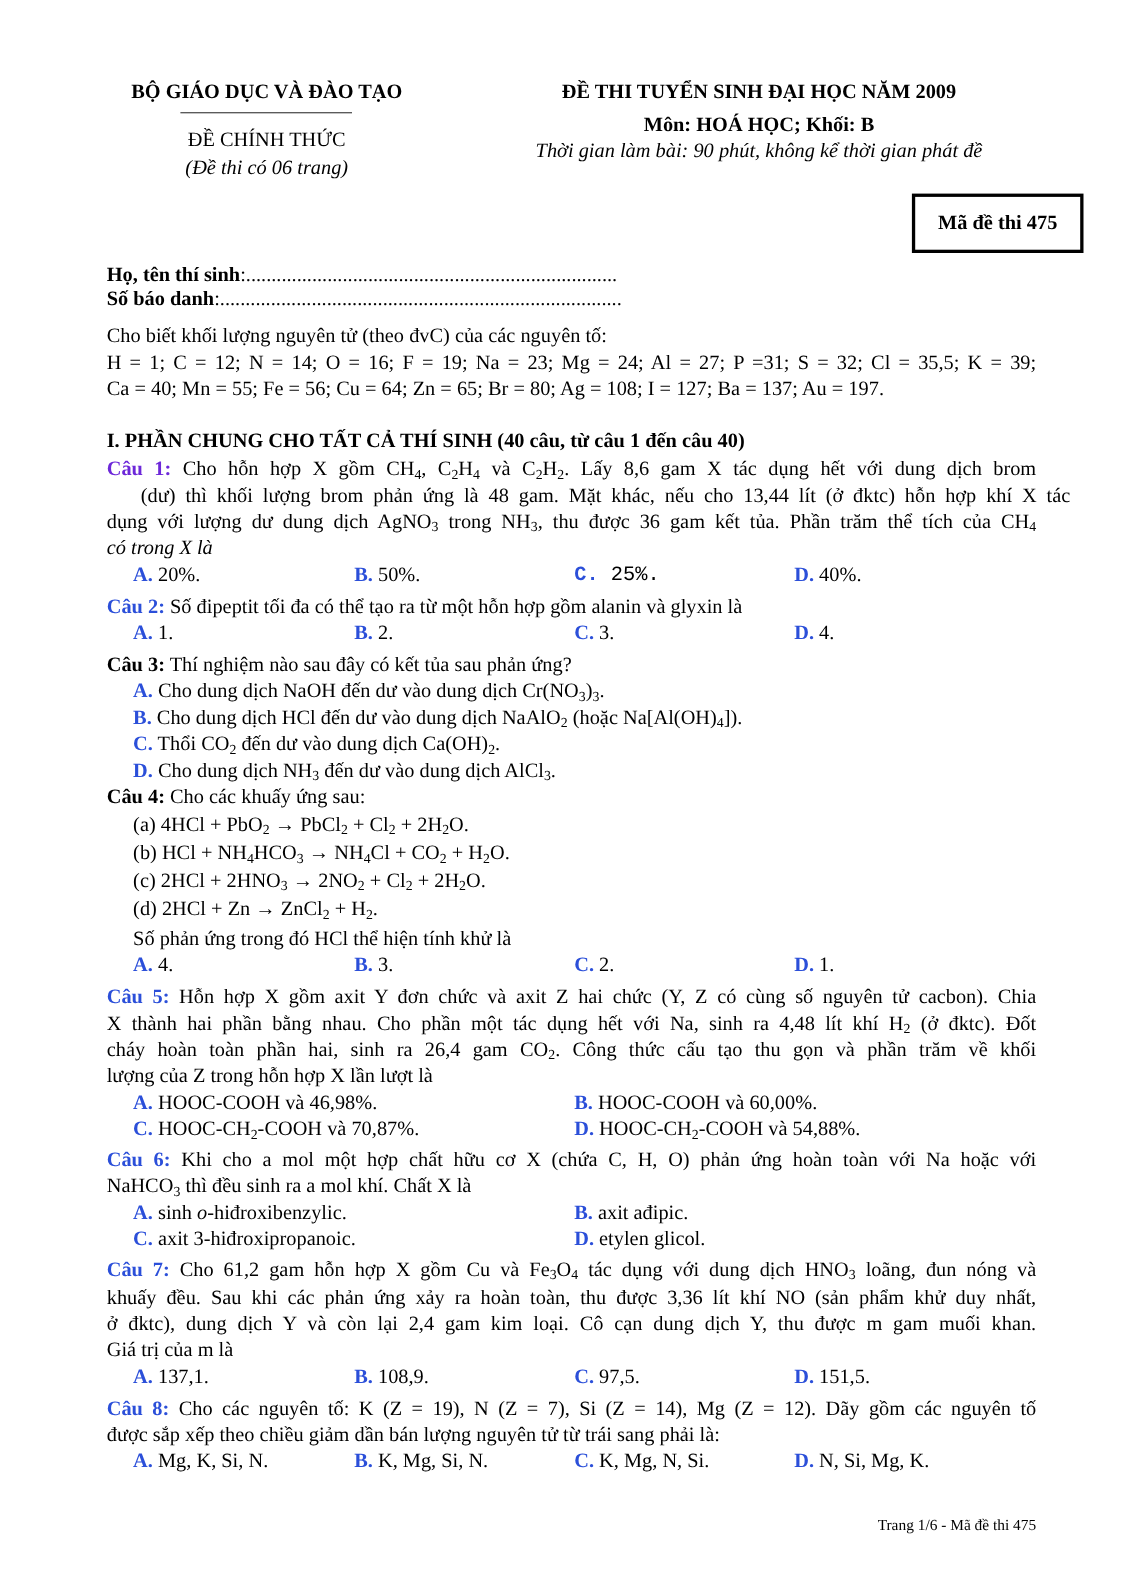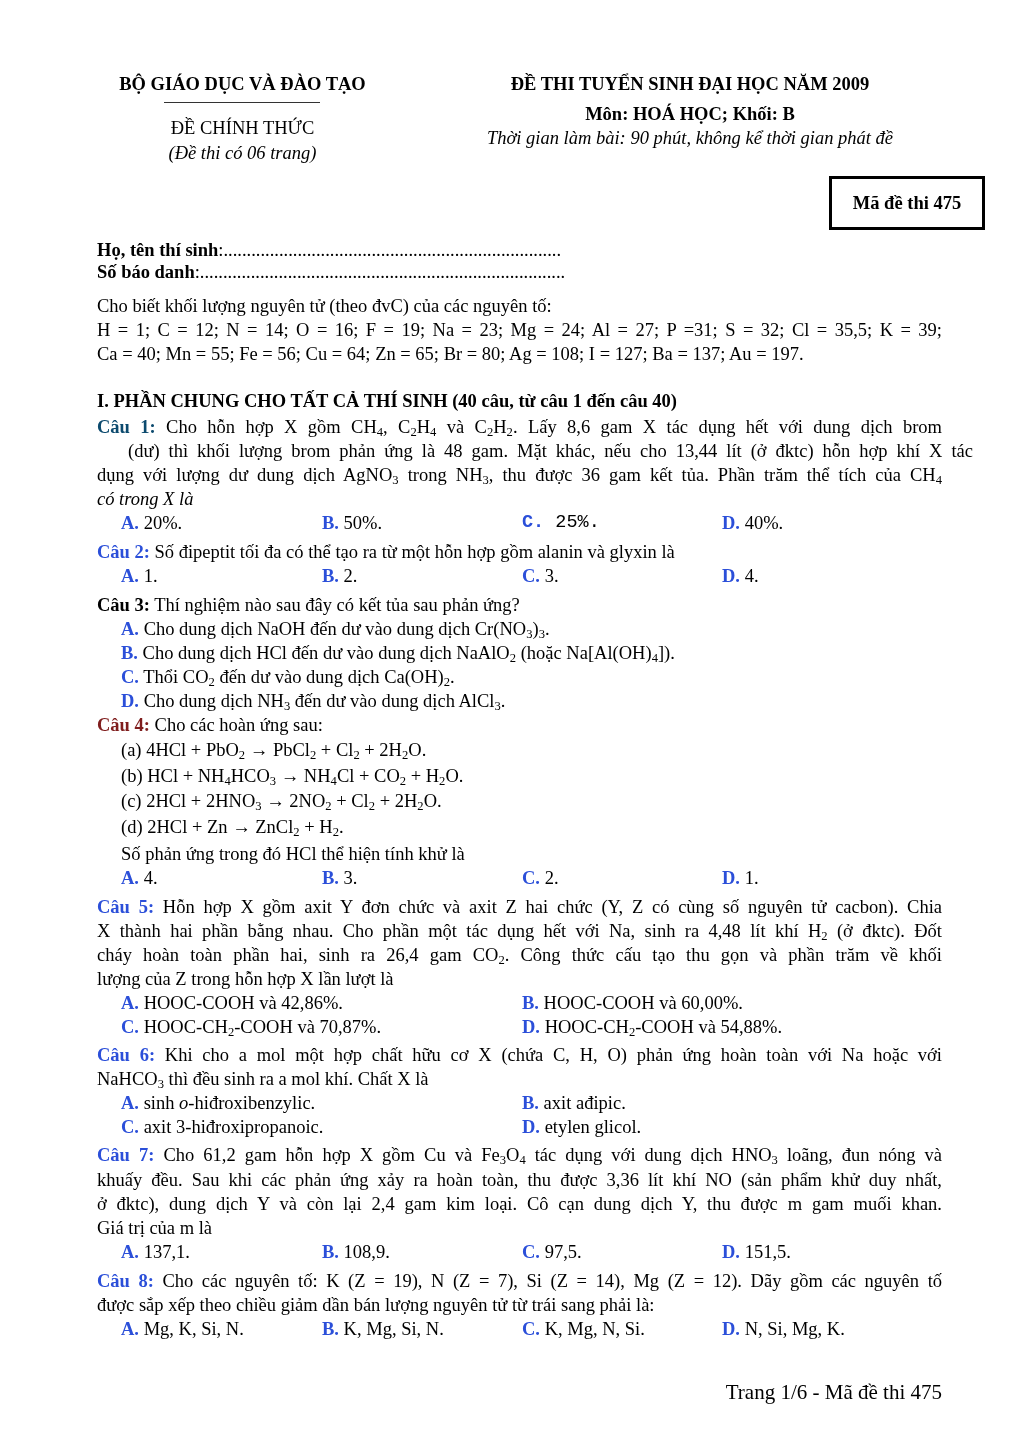--- a/index.html
+++ b/index.html
@@ -34,57 +34,57 @@
 
 <div class="ln" style="top:238px;"><span class="b">Họ, tên thí sinh</span><span>:.........................................................................</span></div>
 <div class="ln" style="top:260px;"><span class="b">Số báo danh</span><span>:...............................................................................</span></div>
 
 <div class="ln" style="top:294px;">Cho biết khối lượng nguyên tử (theo đvC) của các nguyên tố:</div>
 <div class="ln just" style="top:318px;">H = 1; C = 12; N = 14; O = 16; F = 19; Na = 23; Mg = 24; Al = 27; P =31; S = 32; Cl = 35,5; K = 39;</div>
 <div class="ln" style="top:342px;">Ca = 40;  Mn = 55; Fe = 56; Cu = 64; Zn = 65; Br = 80; Ag = 108; I = 127; Ba = 137; Au = 197.</div>
 
 <div class="ln b" style="top:389px;">I. PHẦN CHUNG CHO TẤT CẢ THÍ SINH (40 câu, từ câu 1 đến câu 40)</div>
 
-<div class="ln just" style="top:415px;"><span class="blue" style="color: #0c4a6e;">Câu 1:</span> Cho hỗn hợp X gồm CH<sub>4</sub>, C<sub>2</sub>H<sub>4</sub> và C<sub>2</sub>H<sub>2</sub>. Lấy 8,6 gam X tác dụng hết với dung dịch brom</div>
+<div class="ln just" style="top:415px;"><span class="blue" style="color: #6d28d9;">Câu 1:</span> Cho hỗn hợp X gồm CH<sub>4</sub>, C<sub>2</sub>H<sub>4</sub> và C<sub>2</sub>H<sub>2</sub>. Lấy 8,6 gam X tác dụng hết với dung dịch brom</div>
 <div class="ln just" style="top:439px;margin-left:31px;">(dư) thì khối lượng brom phản ứng là 48 gam. Mặt khác, nếu cho 13,44 lít (ở đktc) hỗn hợp khí X tác</div>
 <div class="ln just" style="top:463px;">dụng với lượng dư dung dịch AgNO<sub>3</sub> trong NH<sub>3</sub>, thu được 36 gam kết tủa. Phần trăm thể tích của CH<sub>4</sub></div>
 <div class="ln" style="top:487px;font-style:italic;">có trong X là</div>
 <div class="opt" style="left:121px;top:511px;"><span class="blue" style="color: rgb(43, 79, 217);">A.</span> <span>20%.</span></div>
 <div class="opt" style="left:322px;top:511px;"><span class="blue" style="color: rgb(43, 79, 217);">B.</span> <span>50%.</span></div>
 <div class="opt" style="left:522px;top:511px;font-family:Liberation Mono, monospace;"><span class="blue" style="color: rgb(43, 79, 217);">C.</span> <span>25%.</span></div>
 <div class="opt" style="left:722px;top:511px;"><span class="blue" style="color: rgb(43, 79, 217);">D.</span> <span>40%.</span></div>
 
 <div class="ln" style="top:540px;"><span class="blue" style="color: rgb(43, 79, 217);">Câu 2:</span> <span>Số đipeptit tối đa có thể tạo ra từ một hỗn hợp gồm alanin và glyxin là</span></div>
 <div class="opt" style="left:121px;top:564px;"><span class="blue" style="color: rgb(43, 79, 217);">A.</span> <span>1.</span></div>
 <div class="opt" style="left:322px;top:564px;"><span class="blue" style="color: rgb(43, 79, 217);">B.</span> <span>2.</span></div>
 <div class="opt" style="left:522px;top:564px;"><span class="blue" style="color: rgb(43, 79, 217);">C.</span> <span>3.</span></div>
 <div class="opt" style="left:722px;top:564px;"><span class="blue" style="color: rgb(43, 79, 217);">D.</span> <span>4.</span></div>
 
 <div class="ln" style="top:593px;"><span class="blue" style="color: #000000;">Câu 3:</span> <span>Thí nghiệm nào sau đây có kết tủa sau phản ứng?</span></div>
 <div class="opt" style="left:121px;top:617px;"><span class="blue" style="color: rgb(43, 79, 217);">A.</span> Cho dung dịch NaOH đến dư vào dung dịch Cr(NO<sub>3</sub>)<sub>3</sub>.</div>
 <div class="opt" style="left:121px;top:641px;"><span class="blue" style="color: rgb(43, 79, 217);">B.</span> Cho dung dịch HCl đến dư vào dung dịch NaAlO<sub>2</sub> (hoặc Na[Al(OH)<sub>4</sub>]).</div>
 <div class="opt" style="left:121px;top:665px;"><span class="blue" style="color: rgb(43, 79, 217);">C.</span> Thổi CO<sub>2</sub> đến dư vào dung dịch Ca(OH)<sub>2</sub>.</div>
 <div class="opt" style="left:121px;top:689px;"><span class="blue" style="color: rgb(43, 79, 217);">D.</span> Cho dung dịch NH<sub>3</sub> đến dư vào dung dịch AlCl<sub>3</sub>.</div>
 
-<div class="ln" style="top:713px;"><span class="blue" style="color: #7f1d1d;">Câu 4:</span> <span>Cho các hoàn ứng sau:</span></div>
+<div class="ln" style="top:713px;"><span class="blue" style="color: #000000;">Câu 4:</span> <span>Cho các khuấy ứng sau:</span></div>
 <div class="opt" style="left:121px;top:738px;">(a) 4HCl + PbO<sub>2</sub> → PbCl<sub>2</sub> + Cl<sub>2</sub> + 2H<sub>2</sub>O.</div>
 <div class="opt" style="left:121px;top:764px;">(b) HCl + NH<sub>4</sub>HCO<sub>3</sub> → NH<sub>4</sub>Cl + CO<sub>2</sub> + H<sub>2</sub>O.</div>
 <div class="opt" style="left:121px;top:789px;">(c) 2HCl + 2HNO<sub>3</sub> → 2NO<sub>2</sub> + Cl<sub>2</sub> + 2H<sub>2</sub>O.</div>
 <div class="opt" style="left:121px;top:815px;">(d) 2HCl + Zn → ZnCl<sub>2</sub> + H<sub>2</sub>.</div>
 <div class="opt" style="left:121px;top:842px;">Số phản ứng trong đó HCl thể hiện tính khử là</div>
 <div class="opt" style="left:121px;top:866px;"><span class="blue" style="color: rgb(43, 79, 217);">A.</span> <span>4.</span></div>
 <div class="opt" style="left:322px;top:866px;"><span class="blue" style="color: rgb(43, 79, 217);">B.</span> <span>3.</span></div>
 <div class="opt" style="left:522px;top:866px;"><span class="blue" style="color: rgb(43, 79, 217);">C.</span> <span>2.</span></div>
 <div class="opt" style="left:722px;top:866px;"><span class="blue" style="color: rgb(43, 79, 217);">D.</span> <span>1.</span></div>
 
 <div class="ln just" style="top:895px;"><span class="blue" style="color: rgb(43, 79, 217);">Câu 5:</span> Hỗn hợp X gồm axit Y đơn chức và axit Z hai chức (Y, Z có cùng số nguyên tử cacbon). Chia</div>
 <div class="ln just" style="top:919px;">X thành hai phần bằng nhau. Cho phần một tác dụng hết với Na, sinh ra 4,48 lít khí H<sub>2</sub> (ở đktc). Đốt</div>
 <div class="ln just" style="top:943px;">cháy hoàn toàn phần hai, sinh ra 26,4 gam CO<sub>2</sub>. Công thức cấu tạo thu gọn và phần trăm về khối</div>
 <div class="ln" style="top:967px;">lượng của Z trong hỗn hợp X lần lượt là</div>
-<div class="opt" style="left:121px;top:991px;"><span class="blue" style="color: rgb(43, 79, 217);">A.</span> <span>HOOC-COOH và 42,86%.</span></div>
+<div class="opt" style="left:121px;top:991px;"><span class="blue" style="color: rgb(43, 79, 217);">A.</span> <span>HOOC-COOH và 46,98%.</span></div>
 <div class="opt" style="left:522px;top:991px;"><span class="blue" style="color: rgb(43, 79, 217);">B.</span> <span>HOOC-COOH và 60,00%.</span></div>
 <div class="opt" style="left:121px;top:1015px;"><span class="blue" style="color: rgb(43, 79, 217);">C.</span> HOOC-CH<sub>2</sub>-COOH và 70,87%.</div>
 <div class="opt" style="left:522px;top:1015px;"><span class="blue" style="color: rgb(43, 79, 217);">D.</span> HOOC-CH<sub>2</sub>-COOH và 54,88%.</div>
 
 <div class="ln just" style="top:1043px;"><span class="blue" style="color: rgb(43, 79, 217);">Câu 6:</span> Khi cho a mol một hợp chất hữu cơ X (chứa C, H, O) phản ứng hoàn toàn với Na hoặc với</div>
 <div class="ln" style="top:1067px;">NaHCO<sub>3</sub> thì đều sinh ra a mol khí. Chất X là</div>
 <div class="opt" style="left:121px;top:1091px;"><span class="blue" style="color: rgb(43, 79, 217);">A.</span> <span>sinh </span><span class="i">o</span><span>-hiđroxibenzylic.</span></div>
 <div class="opt" style="left:522px;top:1091px;"><span class="blue" style="color: rgb(43, 79, 217);">B.</span> <span>axit ađipic.</span></div>
 <div class="opt" style="left:121px;top:1115px;"><span class="blue" style="color: rgb(43, 79, 217);">C.</span> <span>axit 3-hiđroxipropanoic.</span></div>
 <div class="opt" style="left:522px;top:1115px;"><span class="blue" style="color: rgb(43, 79, 217);">D.</span> <span>etylen glicol.</span></div>
@@ -98,13 +98,13 @@
 <div class="opt" style="left:522px;top:1240px;"><span class="blue" style="color: rgb(43, 79, 217);">C.</span> <span>97,5.</span></div>
 <div class="opt" style="left:722px;top:1240px;"><span class="blue" style="color: rgb(43, 79, 217);">D.</span> <span>151,5.</span></div>
 
 <div class="ln just" style="top:1269px;"><span class="blue" style="color: rgb(43, 79, 217);">Câu 8:</span> <span>Cho các nguyên tố: K (Z = 19), N (Z = 7), Si (Z = 14), Mg (Z = 12). Dãy gồm các nguyên tố</span></div>
 <div class="ln" style="top:1293px;">được sắp xếp theo chiều giảm dần bán lượng nguyên tử từ trái sang phải là:</div>
 <div class="opt" style="left:121px;top:1317px;"><span class="blue" style="color: rgb(43, 79, 217);">A.</span> <span>Mg, K, Si, N.</span></div>
 <div class="opt" style="left:322px;top:1317px;"><span class="blue" style="color: rgb(43, 79, 217);">B.</span> <span>K, Mg, Si, N.</span></div>
 <div class="opt" style="left:522px;top:1317px;"><span class="blue" style="color: rgb(43, 79, 217);">C.</span> <span>K, Mg, N, Si.</span></div>
 <div class="opt" style="left:722px;top:1317px;"><span class="blue" style="color: rgb(43, 79, 217);">D.</span> <span>N, Si, Mg, K.</span></div>
 
-<div class="abs" style="left:700px;top:1380px;width:242px;text-align:right;font-size:21px;">Trang 1/6 - Mã đề thi 475</div>
+<div class="abs" style="left:700px;top:1380px;width:242px;text-align:right;font-size:14px;">Trang 1/6 - Mã đề thi 475</div>
 
 </body></html>

